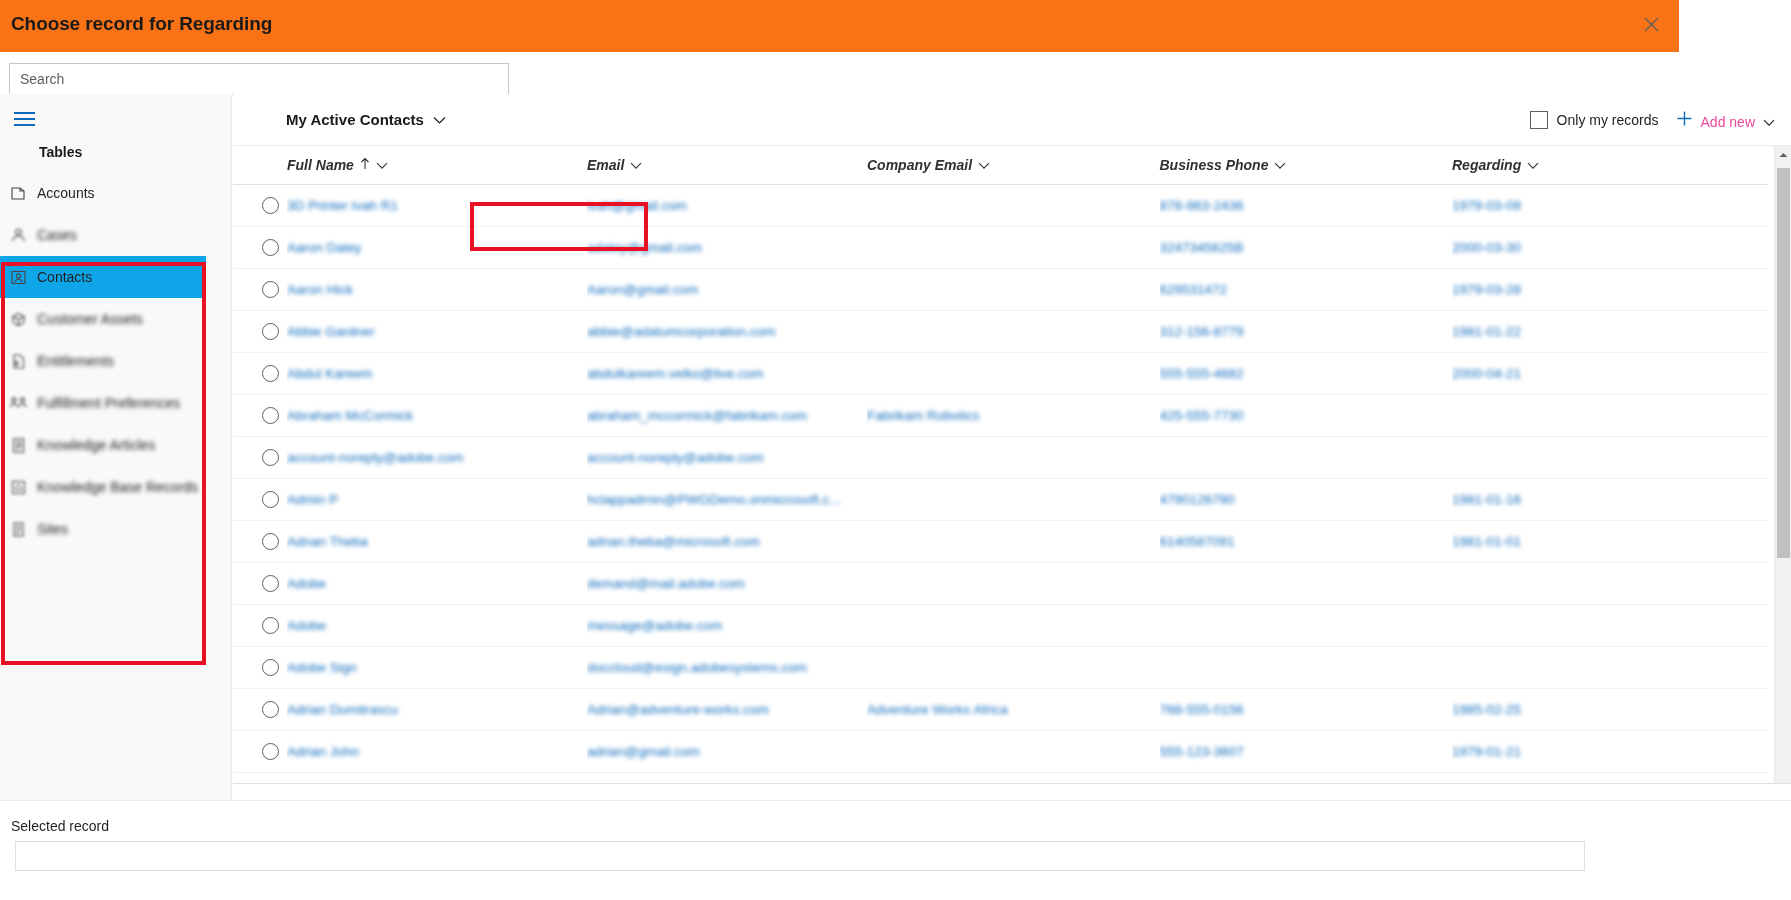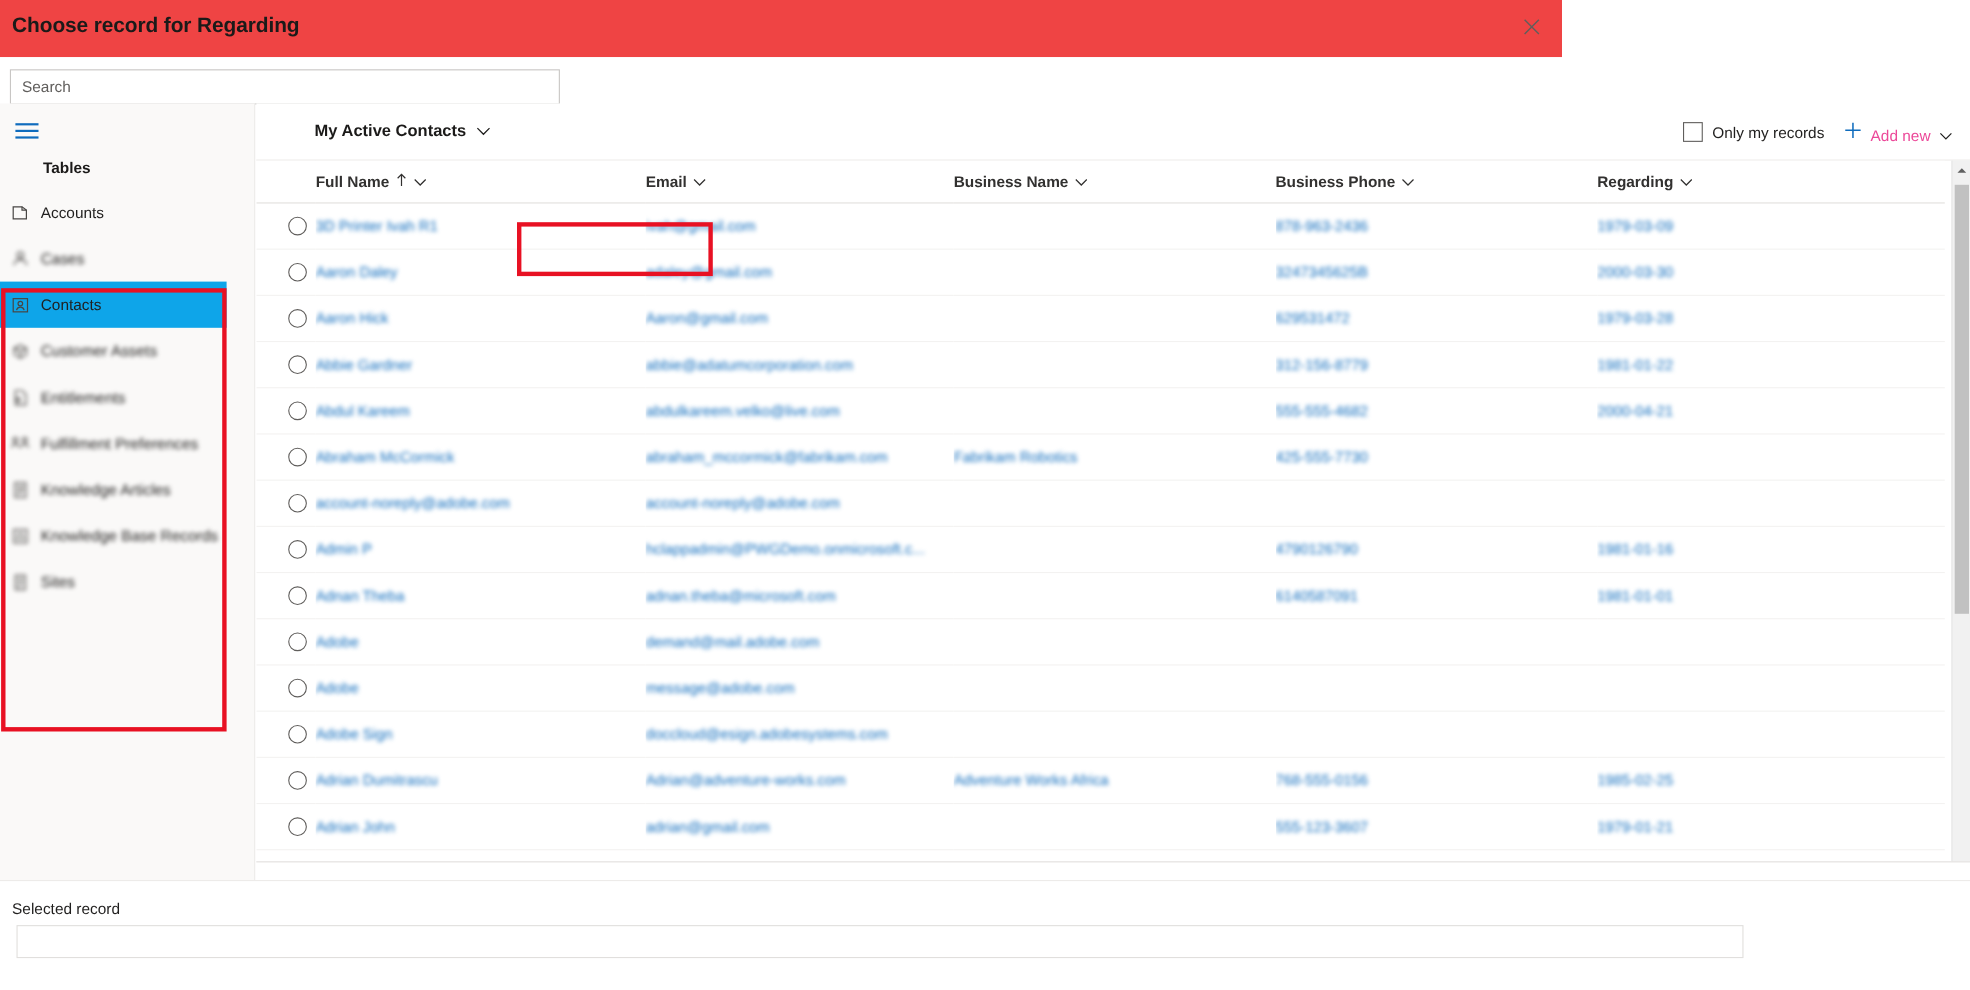--- a/index.html
+++ b/index.html
@@ -7,22 +7,22 @@
     margin: 0; padding: 0;
     width: 1791px; height: 900px;
     overflow: hidden;
     background: #ffffff;
     font-family: "Liberation Sans", sans-serif;
     color: #201f1e;
   }
 
   
   #dialog-header {
-    position: absolute; top: 0; left: 0; width: 1420px; height: 52px;
-    background: #ef4444;
+    position: absolute; top: 0; left: 0; width: 1679px; height: 52px;
+    background: #f97316;
   }
   #dialog-title {
     position: absolute; left: 11px; top: 13px;
     font-size: 19px; font-weight: bold; color: #1b1a19;
     letter-spacing: -0.1px;
   }
   #close-button {
     position: absolute; right: 10px; top: 8px;
     width: 36px; height: 32px;
     display: flex; align-items: center; justify-content: center;
@@ -140,21 +140,21 @@
   }
   table#records-table {
     border-collapse: collapse; width: 1535px; table-layout: fixed;
   }
   #records-table th {
     height: 38px; font-size: 14px; font-weight: 600; color: #323130;
     text-align: left; border-bottom: 1px solid #e1dfdd;
     background: #ffffff; padding: 0; vertical-align: middle;
   }
   #records-table th .th-inner {
-    display: flex; align-items: flex-start; gap: 6px; cursor: pointer;
+    display: flex; align-items: flex-start; gap: 6px; cursor: pointer; font-style: italic;
   }
   #records-table td {
     height: 42px; font-size: 13.5px; color: #0f6cbd;
     border-bottom: 1px solid #f3f2f1; padding: 0;
     vertical-align: middle; white-space: nowrap; overflow: hidden;
   }
   td.col-birthday { color: #201f1e; }
   .col-select { width: 54px; }
   .col-fullname { width: 300px; }
   .col-email { width: 280px; }
@@ -383,21 +383,21 @@
               <th class="col-email th-email">
                 <div class="th-inner">
                   <span>Email</span>
                   <span><svg width="12" height="8" viewBox="0 0 12 8">
                       <path d="M1 1.2 L6 6.2 L11 1.2" stroke="#323130" stroke-width="1.1" fill="none"></path>
                     </svg></span>
                 </div>
               </th>
               <th class="col-companyname th-company">
                 <div class="th-inner">
-                  <span>Business Name</span>
+                  <span>Company Email</span>
                   <span><svg width="12" height="8" viewBox="0 0 12 8">
                       <path d="M1 1.2 L6 6.2 L11 1.2" stroke="#323130" stroke-width="1.1" fill="none"></path>
                     </svg></span>
                 </div>
               </th>
               <th class="col-businessphone th-phone">
                 <div class="th-inner">
                   <span>Business Phone</span>
                   <span><svg width="12" height="8" viewBox="0 0 12 8">
                       <path d="M1 1.2 L6 6.2 L11 1.2" stroke="#323130" stroke-width="1.1" fill="none"></path>

